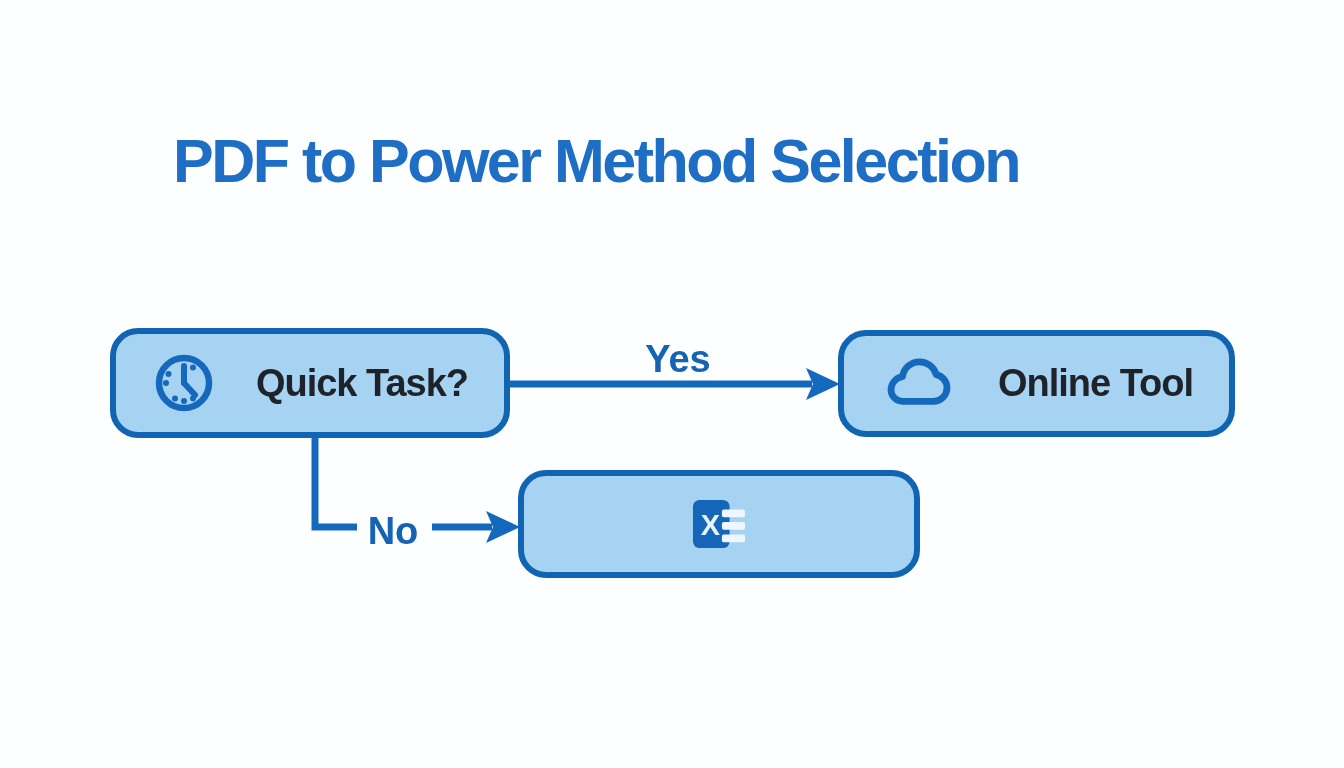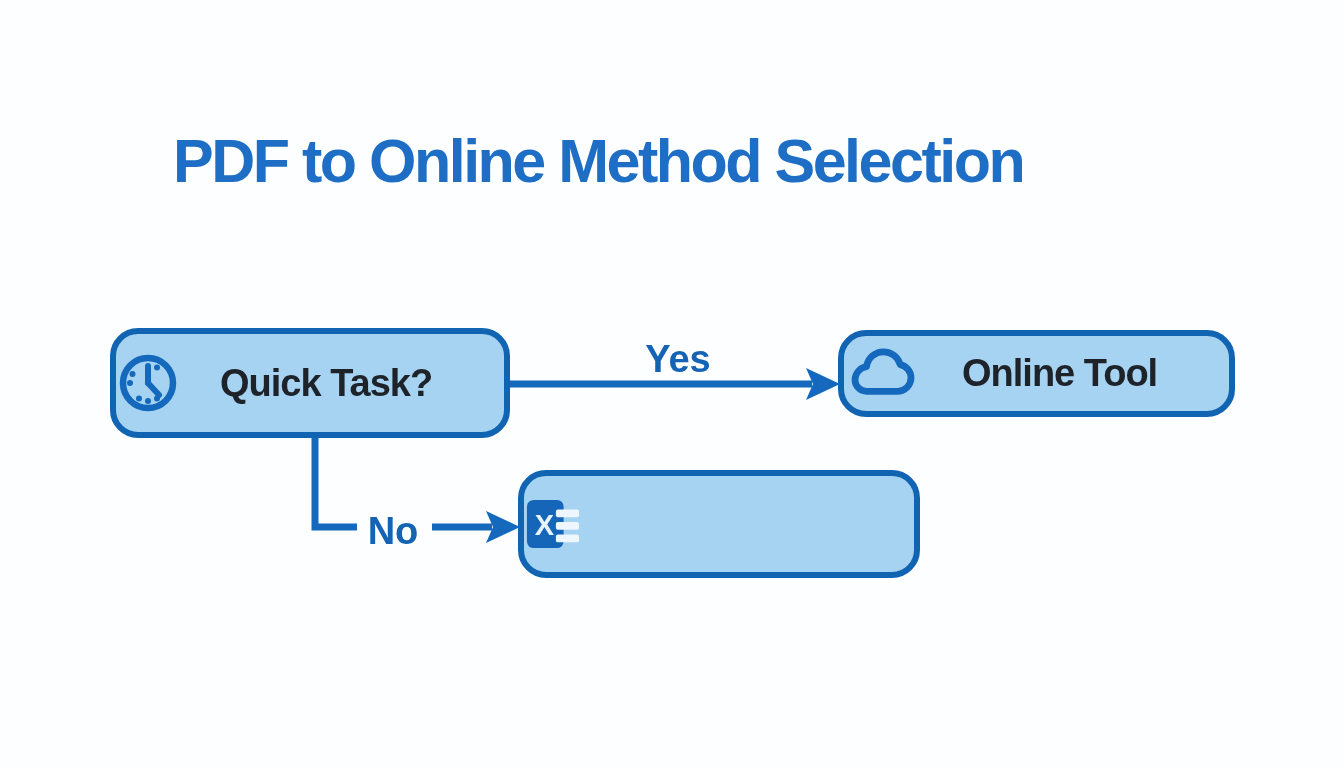--- a/index.html
+++ b/index.html
@@ -35,25 +35,25 @@
   }
   .node {
     position: absolute;
     z-index: 2;
     box-sizing: border-box;
     background: #a6d3f2;
     border: 6px solid #1164b2;
     border-radius: 28px;
     display: flex;
     align-items: center;
-    justify-content: flex-start;
+    justify-content: center;
     gap: 40px;
   }
   .node-quick-task { left: 110px; top: 328px; width: 400px; height: 110px; }
-  .node-online-tool { left: 838px; top: 330px; width: 397px; height: 87px; }
+  .node-online-tool { left: 838px; top: 330px; width: 397px; height: 107px; }
   .node-power-query { left: 518px; top: 470px; width: 402px; height: 108px; }
   .node-label {
     font-size: 38px;
     font-weight: bold;
     letter-spacing: -1px;
     color: #1e232a;
     white-space: nowrap;
   }
   .node-icon { display: block; flex: 0 0 auto; }
   .edge-label {
@@ -67,21 +67,21 @@
     white-space: nowrap;
   }
   .edge-label-yes { left: 600px; top: 340px; width: 156px; }
   .edge-label-no  { left: 348px; top: 512px; width: 90px; }
 </style>
 </head>
 <body>
 
 <div class="canvas">
 
-  <h1 class="diagram-title">PDF to Online Method Selection</h1>
+  <h1 class="diagram-title">PDF to Power Method Selection</h1>
 
   <svg class="connectors" width="1344" height="768" viewBox="0 0 1344 768">
 
     <g>
       <line x1="508" y1="384" x2="812" y2="384" stroke="#1569bd" stroke-width="7"></line>
       <polygon points="840,384 806,368 813,384 806,400" fill="#1569bd"></polygon>
     </g>
 
     <g>
       <polyline points="315,436 315,527 357,527" fill="none" stroke="#1569bd" stroke-width="7"></polyline>

